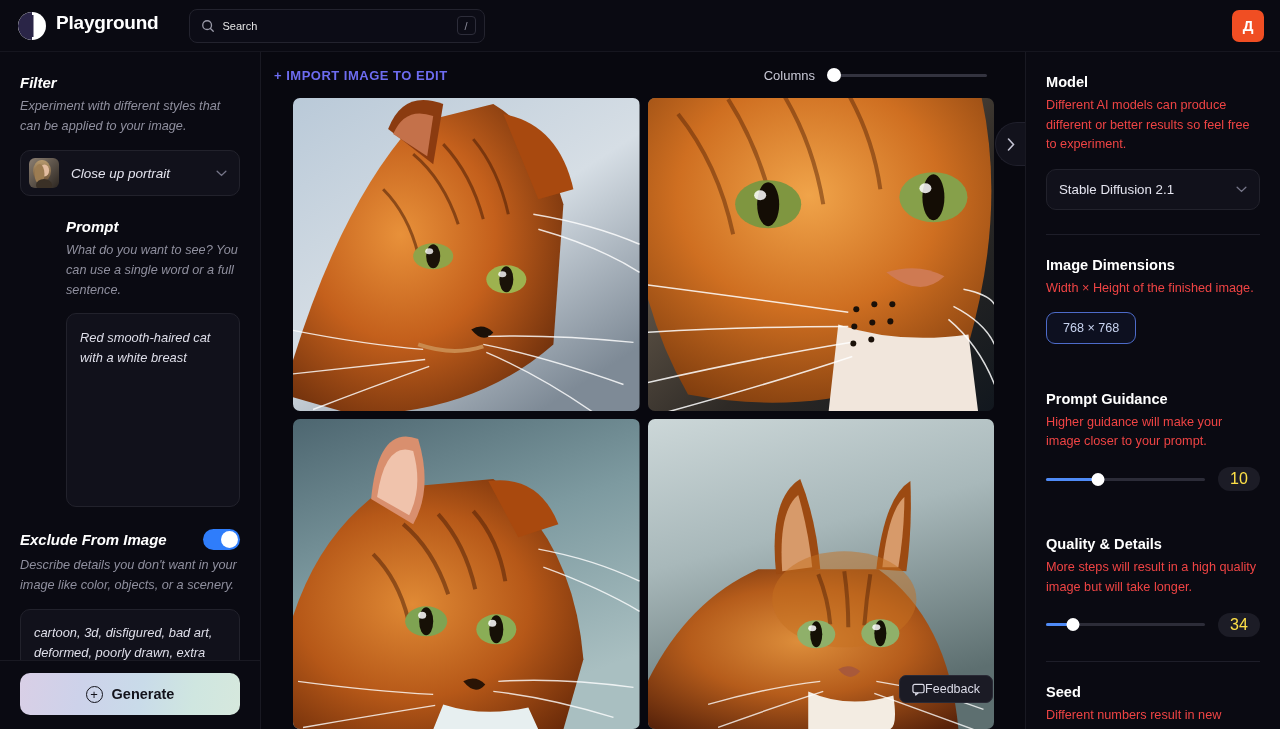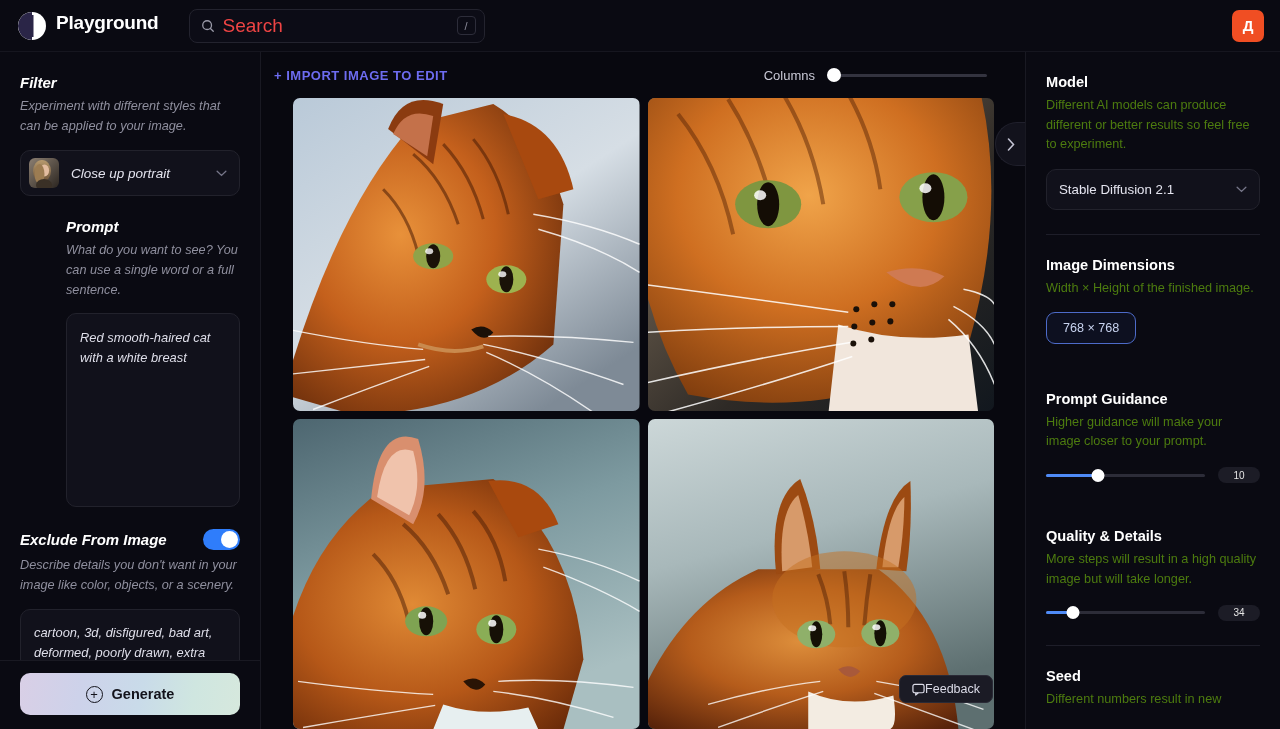--- a/index.html
+++ b/index.html
@@ -39,21 +39,21 @@
   .brand-name { font-size: 19px; font-weight: 700; letter-spacing: -0.2px; color: #fff; }
 
   .searchbox {
     margin-left: 30px;
     width: 296px; height: 34px;
     border: 1px solid #23232e; border-radius: 8px;
     background: #0c0c16;
     display: flex; align-items: center; gap: 8px;
     padding: 0 8px 0 11px;
   }
-  .searchbox .ph { font-size: 19px; color: #ef4444; flex: 1; }
+  .searchbox .ph { font-size: 11px; color: #e5e5e5; flex: 1; }
   .slash-key {
     width: 19px; height: 19px; border: 1px solid #2d2d3a; border-radius: 4px;
     display: flex; align-items: center; justify-content: center;
     font-size: 11px; color: #8b8b9a;
   }
   .avatar {
     margin-left: auto;
     width: 32px; height: 32px; border-radius: 7px;
     background: #f04e23;
     display: flex; align-items: center; justify-content: center;
@@ -192,21 +192,21 @@
 
   
   .right {
     width: 255px; flex: 0 0 255px;
     border-left: 1px solid #191922;
     background: #0a0a12;
     padding: 22px 20px 0 20px;
     overflow: hidden;
   }
   .r-title { font-size: 14.6px; font-weight: 700; color: #ffffff; }
-  .r-desc { font-size: 12.7px; line-height: 1.55; color: #4d7c0f; margin-top: 6px; }
+  .r-desc { font-size: 12.7px; line-height: 1.55; color: #ef4444; margin-top: 6px; }
   .model-select {
     margin-top: 14px; height: 41px;
     border: 1px solid #22222c; border-radius: 10px;
     background: #11111b;
     display: flex; align-items: center;
     padding: 0 12px;
     font-size: 13.3px; color: #e4e4ef;
   }
   .divider { height: 1px; background: #1e1e29; margin: 24px 0 22px 0; }
   .dim-chip {
@@ -219,24 +219,24 @@
   }
   .slider-row { margin-top: 15px; display: flex; align-items: center; gap: 13px; }
   .slider { flex: 1; height: 16px; position: relative; display: flex; align-items: center; }
   .s-track { position: absolute; left: 0; right: 0; height: 3px; border-radius: 2px; background: #2c2c38; }
   .s-fill { position: absolute; left: 0; height: 3px; border-radius: 2px; background: #4f8bf7; }
   .s-thumb {
     position: absolute; width: 13px; height: 13px; border-radius: 50%;
     background: #ffffff; transform: translateX(-50%);
   }
   .val-chip {
-    width: 42px; height: 16px; border-radius: 12px;
+    width: 42px; height: 24px; border-radius: 12px;
     background: #1c1c26;
     display: flex; align-items: center; justify-content: center;
-    font-size: 10px; color: #e5e5e5;
+    font-size: 16px; color: #fde047;
   }
   .seed-block { margin-top: 0; }
 </style>
 </head>
 <body>
 
 <div class="app">
 
   <div class="topbar">
     <div class="brand">

